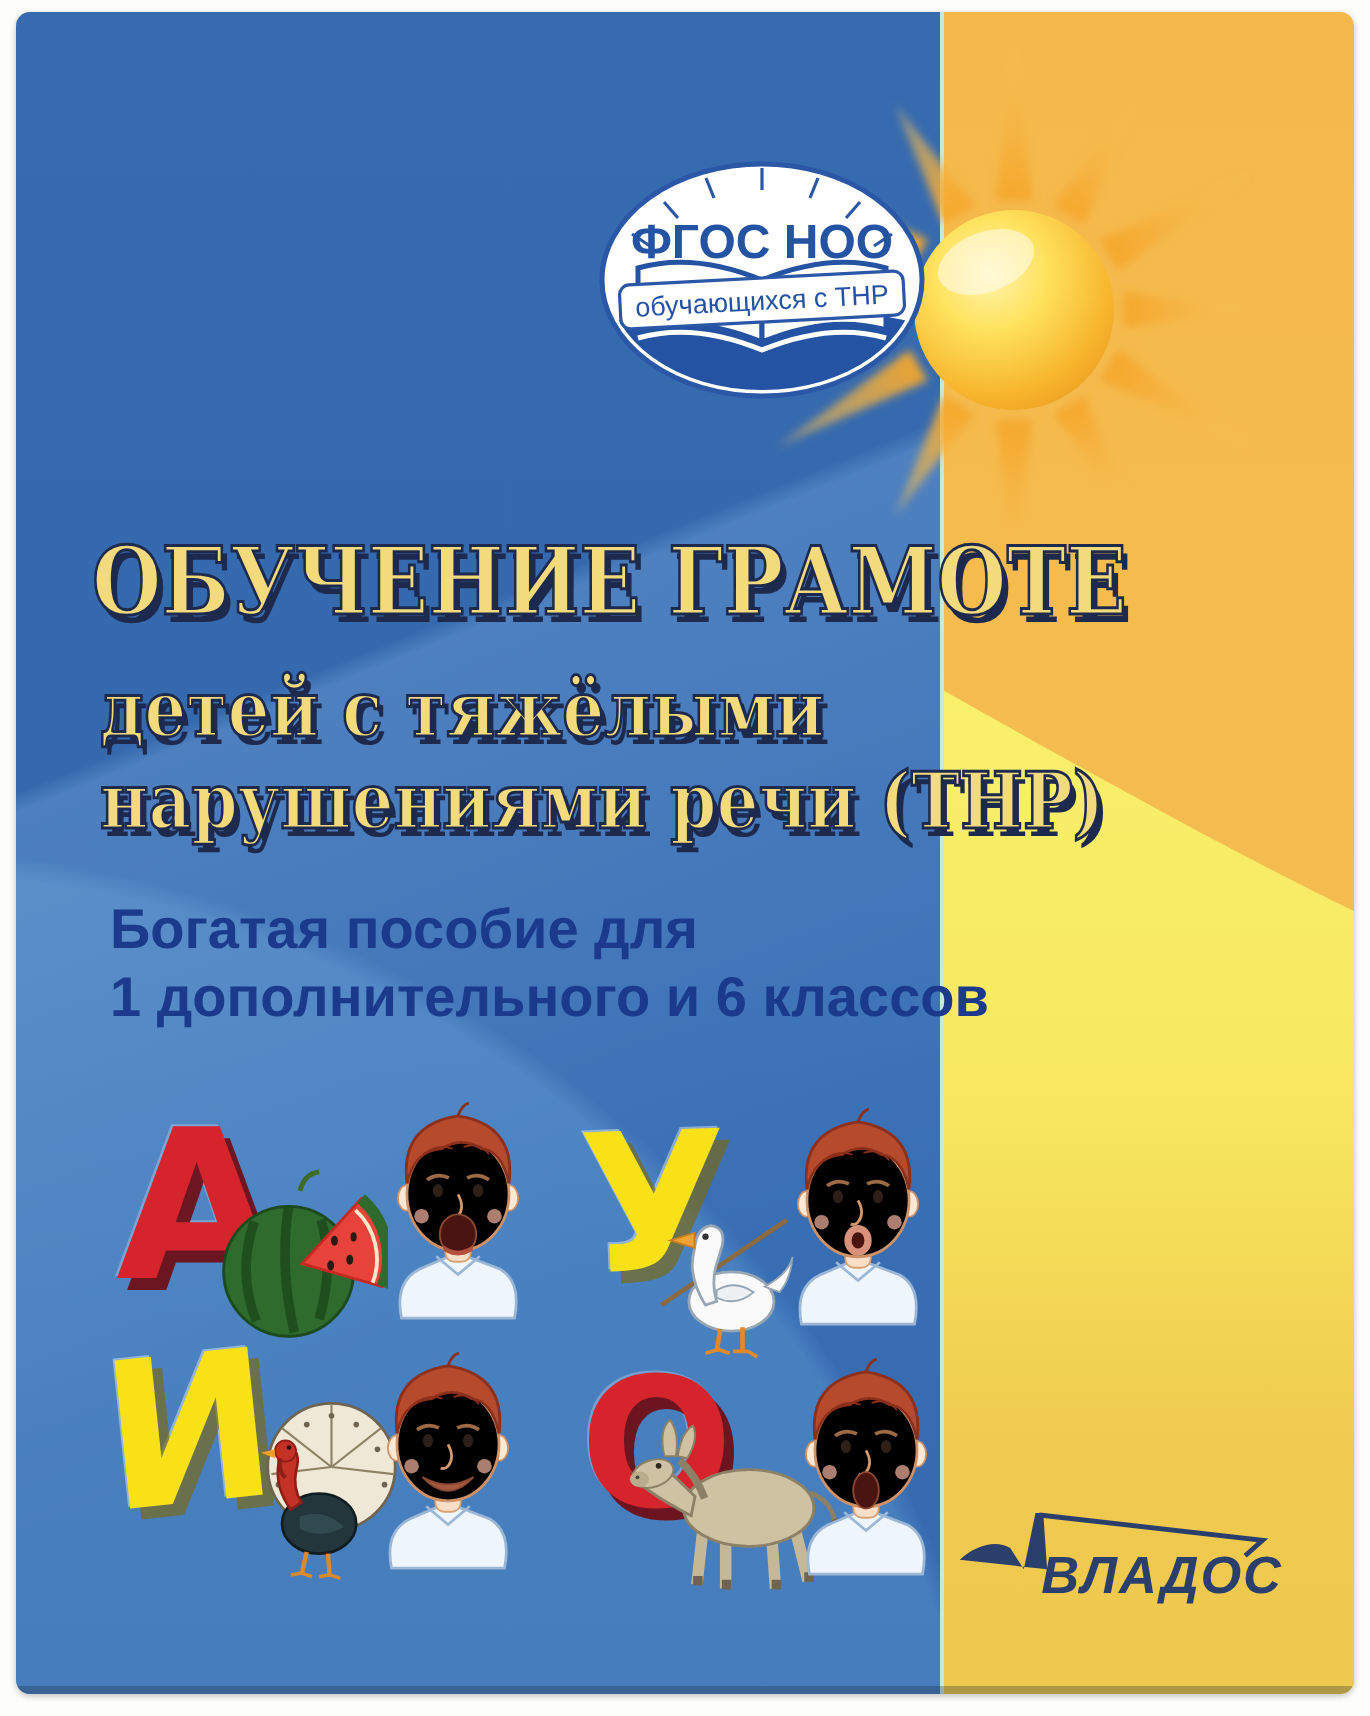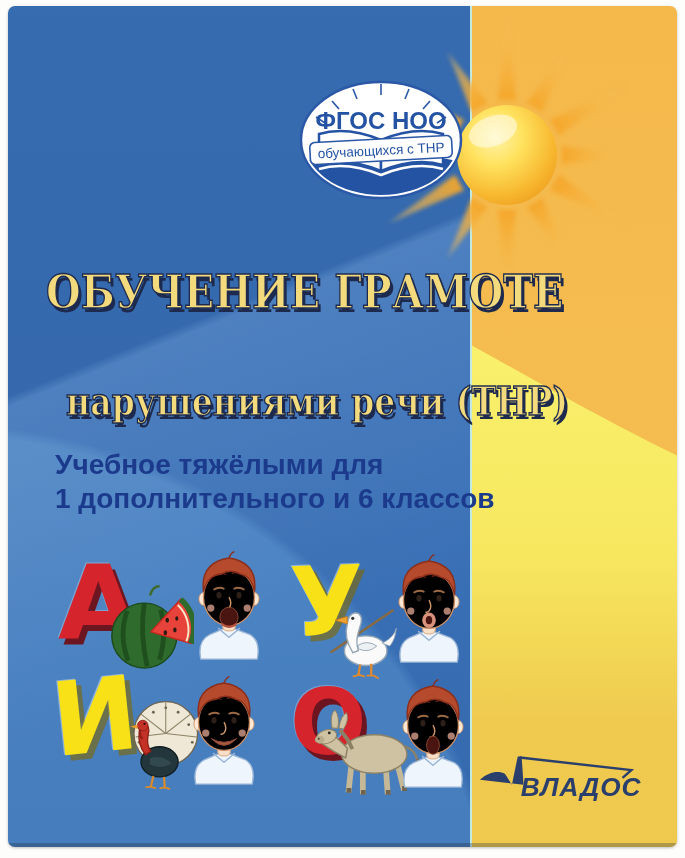--- a/index.html
+++ b/index.html
@@ -19,21 +19,21 @@
   .sun{position:absolute;left:364px;top:4px;width:270px;height:290px;z-index:3;}
   .author{position:absolute;left:47px;top:126px;z-index:5;color:#e7edf7;
      font-size:30px;font-weight:bold;letter-spacing:.5px;}
   .badge{position:absolute;left:287px;top:70px;width:172px;height:132px;z-index:5;}
   .title{position:absolute;z-index:5;font-family:"DejaVu Serif","Liberation Serif",serif;
      font-weight:bold;color:#f3da7d;-webkit-text-stroke:1.5px #1d2a4e;
      text-shadow:3px 4px 0 #1d2a4e;white-space:nowrap;}
   .title span{display:inline-block;transform:scaleX(.85);transform-origin:left center;}
   .title-1{left:38px;top:258px;font-size:47px;}
   .title-2{left:42px;top:326px;font-size:39px;}
-  .title-3{left:42px;top:372px;font-size:39px;margin-left:16px;}
+  .title-3{left:42px;top:372px;font-size:39px;}
   .subtitle{position:absolute;left:47px;top:442px;z-index:5;color:#1b3a8c;
      font-size:28px;font-weight:bold;line-height:1.22;}
   .letter{position:absolute;z-index:5;font-family:"DejaVu Sans",sans-serif;
      font-weight:bold;line-height:1;}
   .letter-red{color:#d6242c;text-shadow:5px 6px 0 rgba(112,10,16,.9),-1px -1px 0 rgba(255,255,255,.25);}
   .letter-yellow{color:#f8e217;text-shadow:5px 6px 0 rgba(125,105,12,.65),-1px -1px 0 rgba(255,255,255,.4);}
   .l-a{left:50px;top:545px;font-size:104px;}
   .l-u{left:282px;top:548px;font-size:96px;transform:rotate(-2deg);}
   .l-i{left:44px;top:660px;font-size:102px;transform:rotate(-6deg);}
   .l-o{left:282px;top:672px;font-size:90px;}
@@ -132,24 +132,25 @@
         <path d="M86,64 Q120,50 148,58 L148,89 Q120,81 86,95 Z" fill="#ffffff" stroke="#2553a4" stroke-width="2.5"></path>
         <path d="M24,93 Q52,85 86,99 Q120,85 148,93" fill="none" stroke="#ffffff" stroke-width="2.5"></path>
       </g>
       <g transform="rotate(-3 86 74)">
         <rect x="15" y="63" width="142" height="22" rx="5" fill="#ffffff" stroke="#2a57a6" stroke-width="1.6"></rect>
         <text x="86" y="79" text-anchor="middle" font-size="13.5" fill="#2553a4">обучающихся с ТНР</text>
       </g>
     </svg>
 
     <div class="title title-1"><span>ОБУЧЕНИЕ ГРАМОТЕ</span></div>
+    <div class="title title-2"><span>детей с тяжёлыми</span></div>
     <div class="title title-3"><span>нарушениями речи (ТНР)</span></div>
 
     <div class="subtitle">
-      <div>Учебное тяжёлыми для</div>
+      <div>Богатая пособие для</div>
       <div>1 дополнительного и 6 классов</div>
     </div>
 
     <svg width="0" height="0" style="position:absolute" aria-hidden="true">
       <defs>
         <g id="boyBase">
           <path d="M14,120 Q10,100 24,93 L38,87 Q45,84 52,87 L68,93 Q80,100 76,120 Z" fill="#eef5fd" stroke="#9cb6d6" stroke-width="1.5"></path>
           <path d="M33,86 L45,96 L57,86" fill="none" stroke="#9cb6d6" stroke-width="1.5"></path>
           <rect x="38" y="75" width="14" height="14" rx="5" fill="#f9dfc8" stroke="#d8a273"></rect>
           <ellipse cx="17" cy="54" rx="5" ry="7" fill="#fde9d6" stroke="#cf9166"></ellipse>

